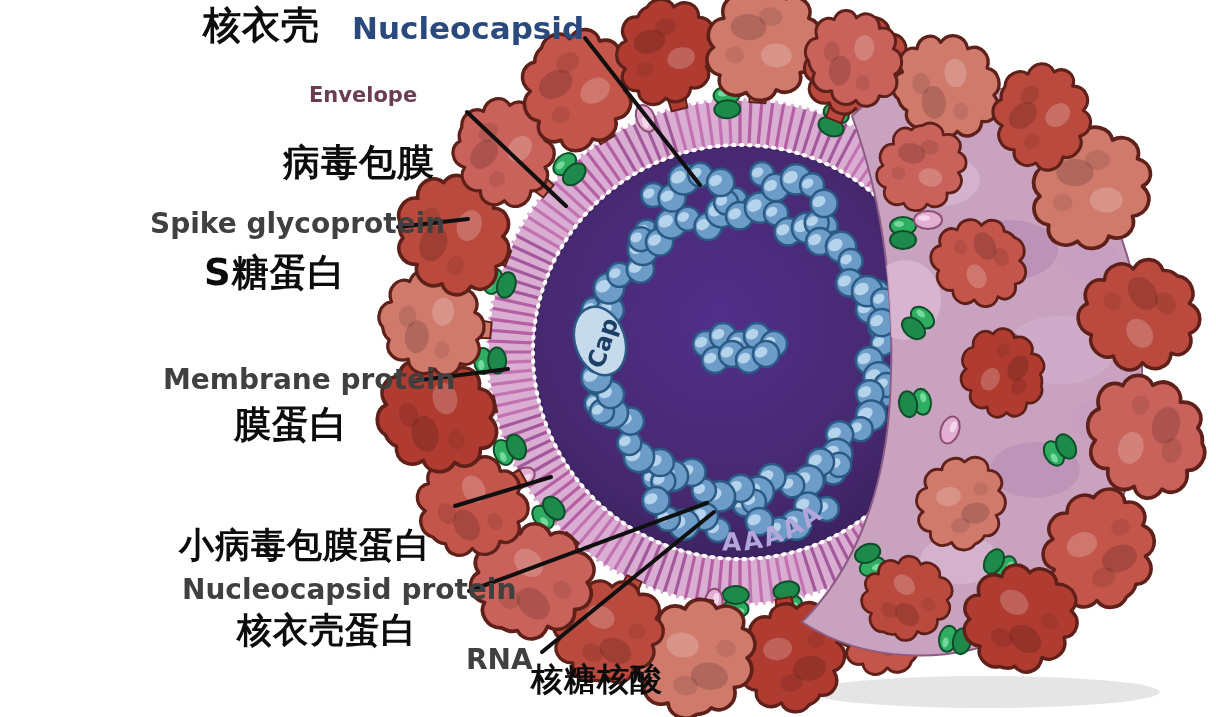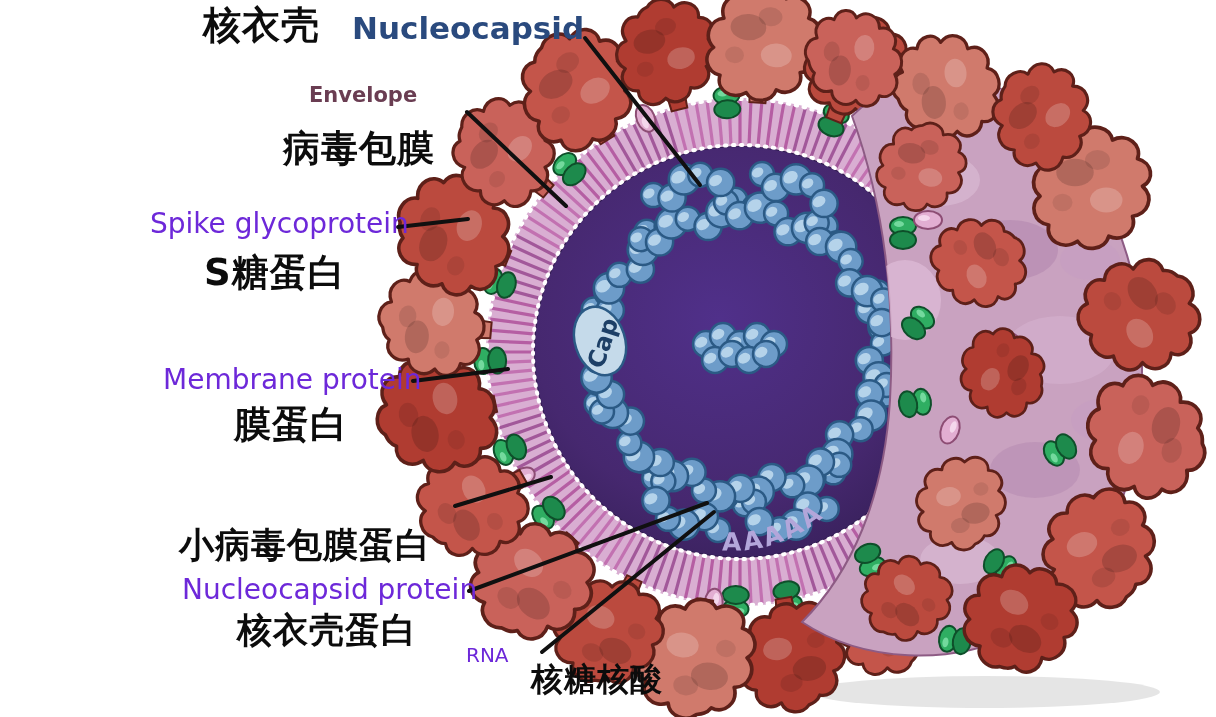--- a/index.html
+++ b/index.html
@@ -7,21 +7,21 @@
     position:relative;
     width:1216px;height:717px;
     background:#ffffff;
     overflow:hidden;
     font-family:"DejaVu Sans","Liberation Sans",sans-serif;
   }
   #virus-svg{position:absolute;left:0;top:0;}
   .lbl{position:absolute;white-space:nowrap;line-height:1.05;}
   .lbl.zh{font-weight:900;color:#0c0c0c;letter-spacing:1px;text-align:right;}
   .lbl.en-bold{font-weight:800;}
-  .lbl.en{font-weight:400;color:#6d28d9;}
+  .lbl.en{font-weight:700;color:#404040;}
 </style>
 </head>
 <body>
 
 <div id="stage">
 
   <svg id="virus-svg" width="1216" height="717" viewBox="0 0 1216 717">
     <defs>
       <radialGradient id="coreGrad" cx="45%" cy="42%" r="65%">
         <stop id="coreStop0" offset="0%" stop-color="#50308a"></stop>
@@ -545,23 +545,23 @@
       <line x1="413" y1="381" x2="508" y2="369"></line>
       <line x1="455" y1="506" x2="551" y2="477"></line>
       <line x1="469" y1="591" x2="707" y2="503"></line>
       <line x1="542" y1="652" x2="714" y2="512"></line>
     </g>
   </svg>
 
   <div class="lbl zh" style="left:203px;top:6px;font-size:38px;">核衣壳</div>
   <div class="lbl en-bold" style="left:352px;top:12px;font-size:31px;color:#2a4a7e;">Nucleocapsid</div>
   <div class="lbl en-bold" style="left:309px;top:84px;font-size:21px;color:#6a3d52;">Envelope</div>
-  <div class="lbl zh" style="left:283px;top:130px;font-size:37px;">病毒包膜</div>
+  <div class="lbl zh" style="left:283px;top:144px;font-size:37px;">病毒包膜</div>
   <div class="lbl en" style="left:150px;top:209px;font-size:28px;">Spike glycoprotein</div>
   <div class="lbl zh" style="left:204px;top:254px;font-size:37px;">S糖蛋白</div>
   <div class="lbl en" style="left:163px;top:365px;font-size:28px;">Membrane protein</div>
   <div class="lbl zh" style="left:234px;top:406px;font-size:37px;">膜蛋白</div>
   <div class="lbl zh" style="left:179px;top:527px;font-size:35px;">小病毒包膜蛋白</div>
   <div class="lbl en" style="left:182px;top:575px;font-size:28px;">Nucleocapsid protein</div>
   <div class="lbl zh" style="left:237px;top:612px;font-size:35px;">核衣壳蛋白</div>
-  <div class="lbl en" style="left:466px;top:645px;font-size:20px;">RNA</div>
+  <div class="lbl en" style="left:466px;top:645px;font-size:28px;">RNA</div>
   <div class="lbl zh" style="left:531px;top:663px;font-size:32px;">核糖核酸</div>
 </div>
 
 </body></html>

